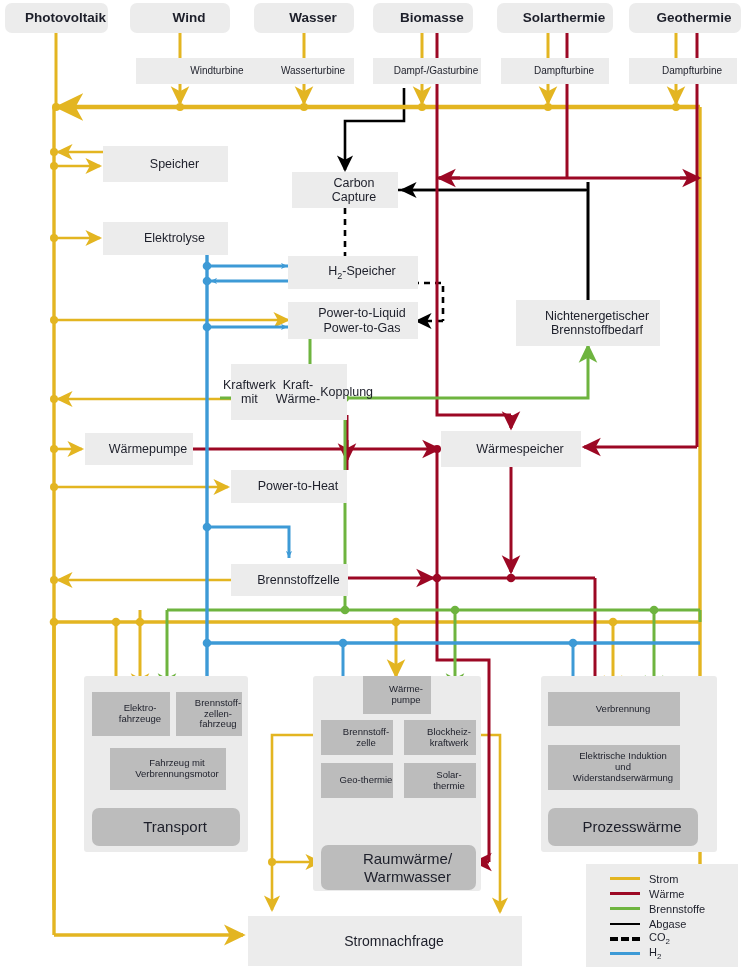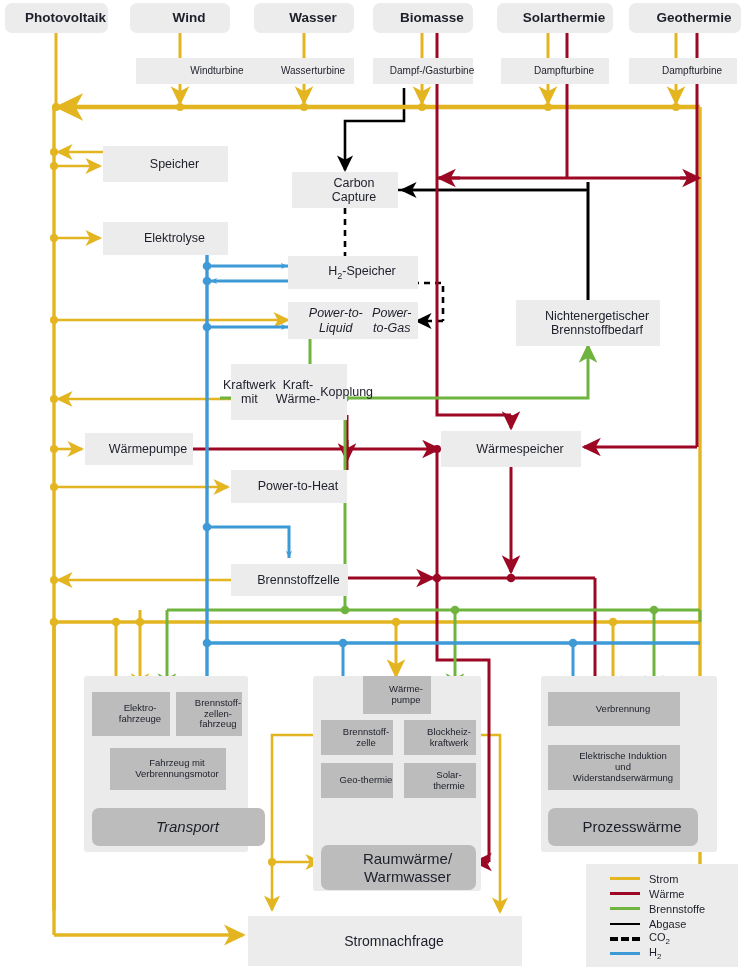--- a/index.html
+++ b/index.html
@@ -281,21 +281,21 @@
   <div class="node src" style="left:629px;top:3px;width:112px;height:30px;">
       <span>Geothermie</span>
     </div>
 
   <div class="node conv" style="left:136px;top:58px;width:144px;height:26px;">
       <span>Windturbine</span>
     </div>
   <div class="node conv" style="left:254px;top:58px;width:100px;height:26px;">
       <span>Wasserturbine</span>
     </div>
-  <div class="node conv" style="left:373px;top:58px;width:100px;height:26px;">
+  <div class="node conv" style="left:373px;top:58px;width:108px;height:26px;">
       <span>Dampf-/Gasturbine</span>
     </div>
   <div class="node conv" style="left:501px;top:58px;width:108px;height:26px;">
       <span>Dampfturbine</span>
     </div>
   <div class="node conv" style="left:629px;top:58px;width:108px;height:26px;">
       <span>Dampfturbine</span>
     </div>
 
   <div class="node proc" style="left:103px;top:146px;width:125px;height:36px;">
@@ -308,21 +308,21 @@
 
   <div class="node proc" style="left:292px;top:172px;width:106px;height:36px;flex-direction:column;">
     <span>Carbon</span>
     <span>Capture</span>
   </div>
 
   <div class="node proc" style="left:288px;top:256px;width:130px;height:33px;">
     <span><span>H</span><sub>2</sub><span>-Speicher</span></span>
   </div>
 
-  <div class="node proc" style="left:288px;top:302px;width:130px;height:37px;flex-direction:row;font-style:italic;">
+  <div class="node proc" style="left:288px;top:302px;width:130px;height:37px;flex-direction:column;">
     <span>Power-to-Liquid</span>
     <span>Power-to-Gas</span>
   </div>
 
   <div class="node proc" style="left:516px;top:300px;width:144px;height:46px;flex-direction:column;">
     <span>Nichtenergetischer</span>
     <span>Brennstoffbedarf</span>
   </div>
 
   <div class="node proc" style="left:231px;top:364px;width:116px;height:56px;flex-direction:row;">
@@ -353,21 +353,21 @@
     </div>
   <div class="node sub" style="left:176px;top:692px;width:66px;height:44px;flex-direction:column;">
     <span>Brennstoff-</span>
     <span>zellen-</span>
     <span>fahrzeug</span>
   </div>
   <div class="node sub" style="left:110px;top:748px;width:116px;height:42px;flex-direction:column;">
     <span>Fahrzeug mit</span>
     <span>Verbrennungsmotor</span>
   </div>
-  <div class="node demand" style="left:92px;top:808px;width:173px;height:38px;font-style:italic;">
+  <div class="node demand" style="left:92px;top:808px;width:148px;height:38px;">
       <span>Transport</span>
     </div>
 
   <div class="node sub" style="left:363px;top:676px;width:68px;height:38px;flex-direction:column;">
     <span>Wärme-</span>
     <span>pumpe</span>
   </div>
   <div class="node sub" style="left:321px;top:720px;width:72px;height:35px;flex-direction:column;">
     <span>Brennstoff-</span>
     <span>zelle</span>

